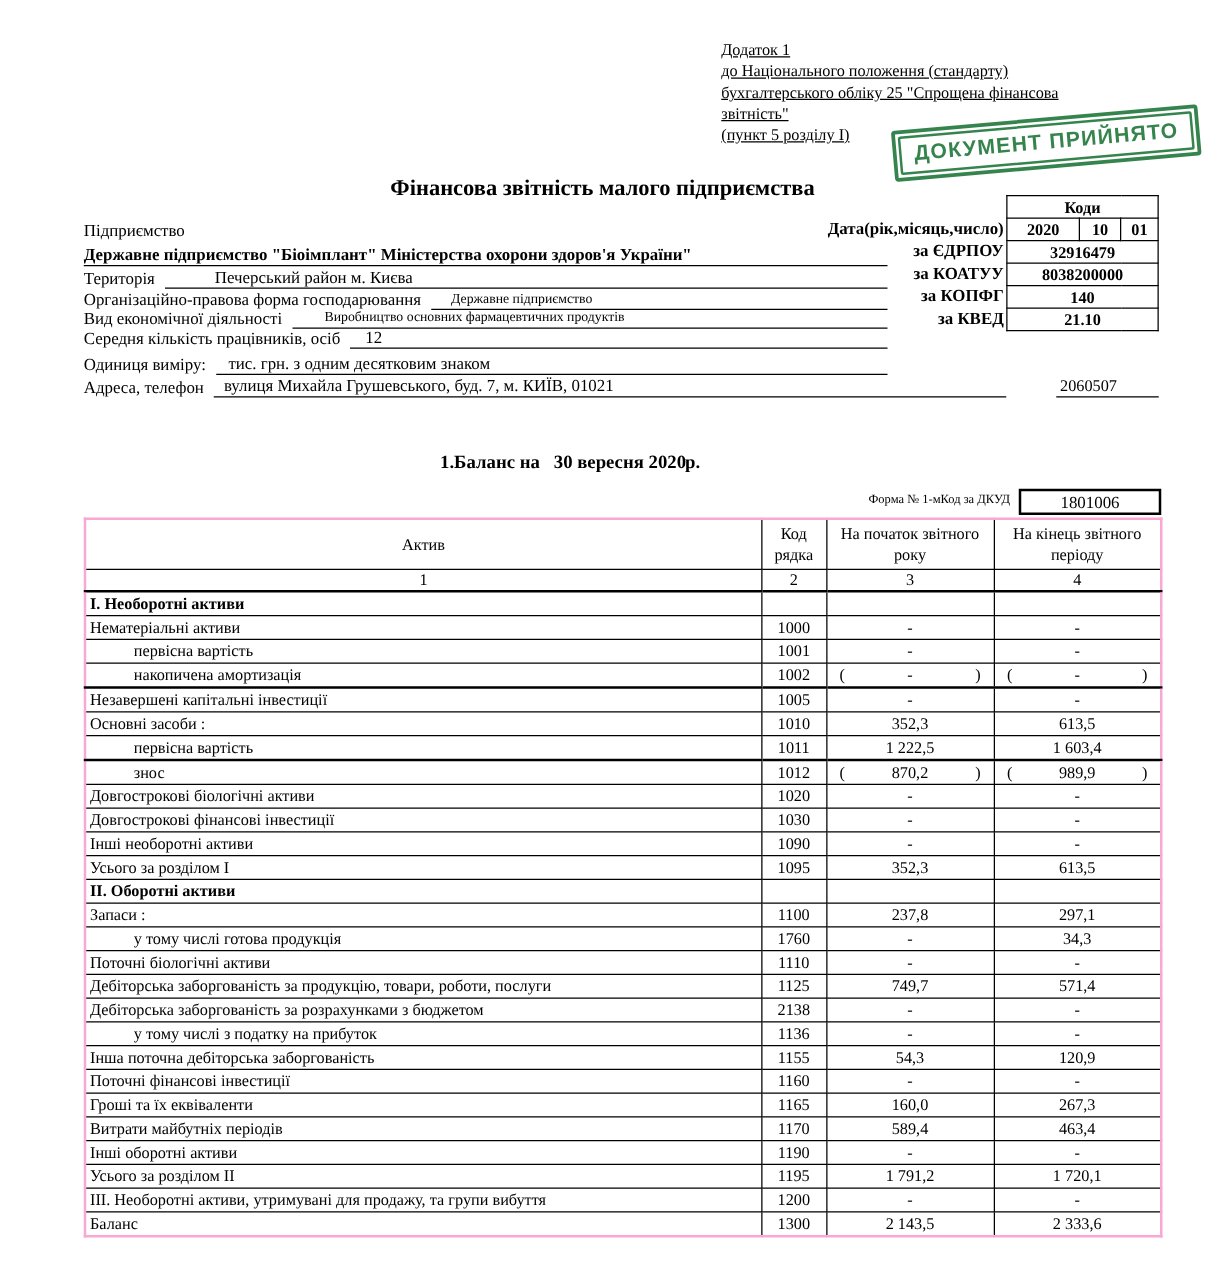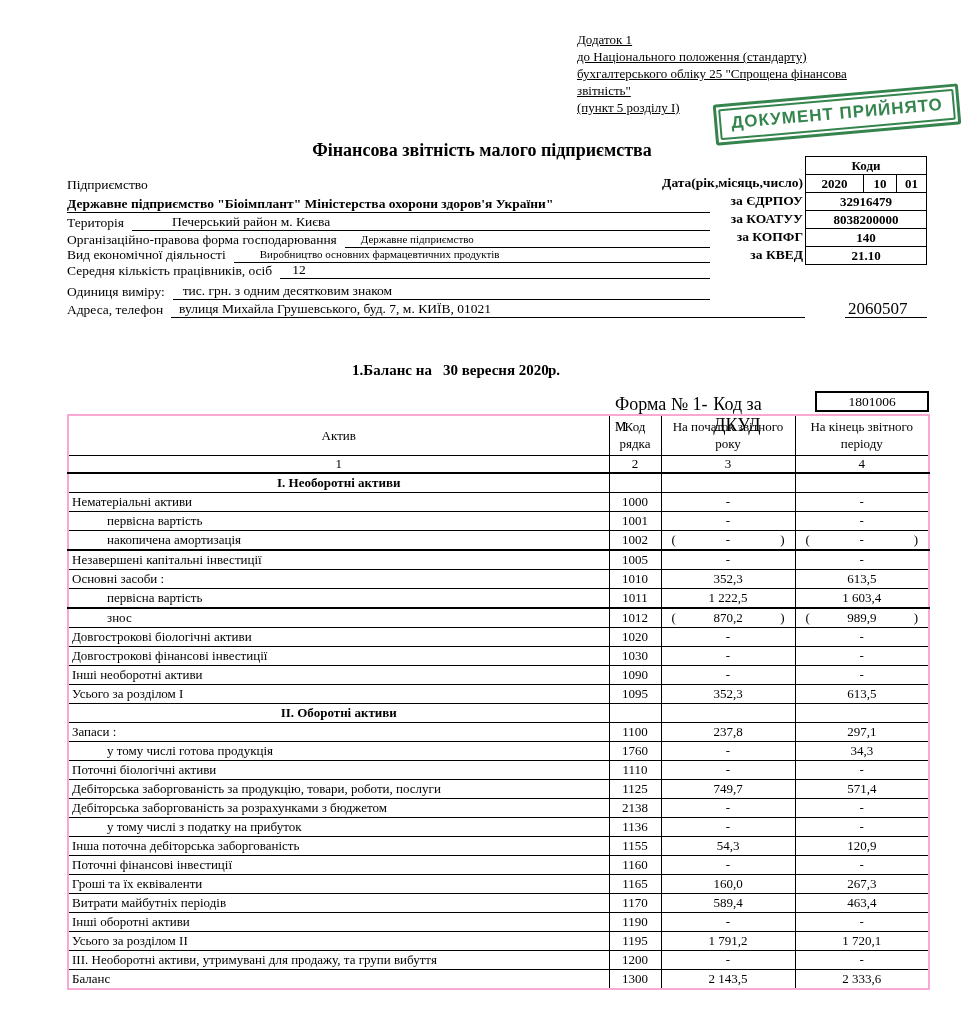--- a/index.html
+++ b/index.html
@@ -22,40 +22,40 @@
   .code-label { position:absolute; right:161px; height:18px; line-height:18px; font-weight:bold; font-size:13.5px; white-space:nowrap; }
 
   
   .info-row { position:absolute; left:67px; width:643px; height:19px; display:flex; align-items:flex-end; font-size:13.5px; line-height:16px; white-space:nowrap; }
   .info-row .lbl { flex:0 0 auto; }
   .info-row .val { flex:1 1 auto; border-bottom:1.5px solid #000; margin-left:8px; }
   .full-underline { border-bottom:1.5px solid #000; }
   .bold { font-weight:bold; }
   .small-val { font-size:11px; line-height:15px; }
 
-  .phone-box { position:absolute; left:845px; top:299px; width:82px; height:19px; border-bottom:1.5px solid #000; font-size:17px; line-height:16px; display:flex; align-items:flex-end; padding-left:3px; }
+  .phone-box { position:absolute; left:845px; top:299px; width:82px; height:19px; border-bottom:1.5px solid #000; font-size:13px; line-height:16px; display:flex; align-items:flex-end; padding-left:3px; }
 
   
   .balance-heading { position:absolute; top:362px; font-weight:bold; font-size:15px; }
   .bh-1 { left:352px; } .bh-2 { left:443px; } .bh-3 { left:548px; }
 
   
-  .form-line { position:absolute; left:615px; top:394px; width:193px; display:flex; justify-content:flex-end; font-size:18px; }
+  .form-line { position:absolute; left:615px; top:394px; width:193px; display:flex; justify-content:flex-end; font-size:10px; }
   .dkud-box { position:absolute; left:815px; top:391px; width:114px; height:21px; border:2px solid #000; text-align:center; font-size:13.5px; line-height:18px; }
 
   
   .balance-table { position:absolute; left:67px; top:414px; border-collapse:collapse; table-layout:fixed; width:861px; }
   .balance-table td, .balance-table th { border:1px solid #000; font-size:13px; font-weight:normal; padding:0 3px; overflow:hidden; }
   .balance-table { border:2px solid #f9a8d4;padding-left:29px; }
   .balance-table thead th { text-align:center; vertical-align:middle; }
   .hdr-row th { height:40px; line-height:17px; }
   .num-row td { height:17px; text-align:center; border-bottom:2px solid #000; }
   .balance-table tbody td { height:19px; line-height:18px; }
   .c-label { text-align:left; }
-  .c-label.section { text-align:center; font-weight:bold; }
+  .c-label.section { text-align:left; font-weight:bold; }
   .c-label.indent { padding-left:38px;margin-left:47px; }
   .c-code { text-align:center; }
   .c-val { text-align:center; }
   .thick-bottom td { border-bottom:2px solid #000; }
   .paren-wrap { display:flex; justify-content:space-between; padding:0 7px; }
   .paren-wrap .pv { flex:1; text-align:center; }
 </style>
 </head>
 <body>
 

